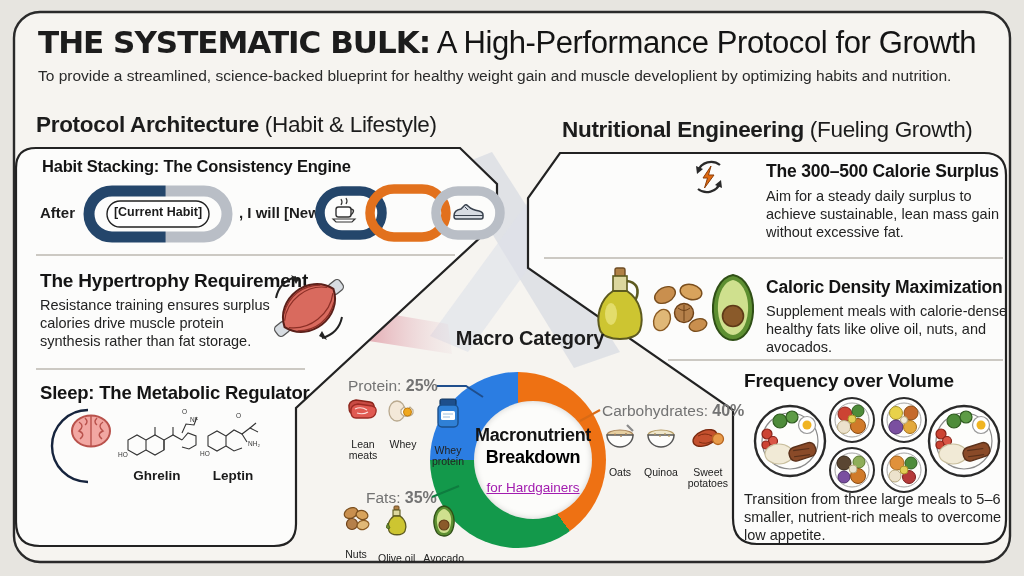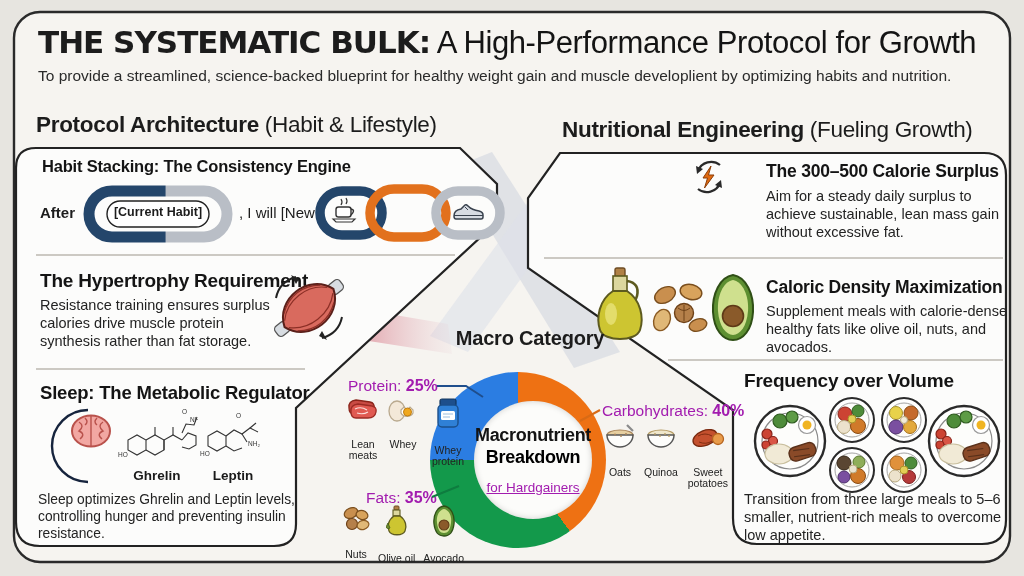--- a/index.html
+++ b/index.html
@@ -23,21 +23,21 @@
   .h-right{left:562px;top:117px;}
 
   .sec-title{font-weight:bold;font-size:19px;letter-spacing:-.2px;white-space:nowrap;color:#141414;}
   .body-txt{font-size:14.5px;line-height:1.24;color:#232323;}
 
   
   .hs-title{left:42px;top:157px;font-size:16.5px;}
   .chain-row{left:36px;top:182px;width:446px;height:64px;}
   .chain-after{left:4px;top:22px;font-weight:bold;font-size:15px;}
   .chain-current{left:70px;top:23px;width:104px;text-align:center;font-weight:bold;font-size:12.5px;white-space:nowrap;}
-  .chain-iwill{left:203px;top:22px;font-weight:normal;font-size:15px;white-space:nowrap;}
+  .chain-iwill{left:203px;top:22px;font-weight:bold;font-size:15px;white-space:nowrap;}
 
   .hyp-title{left:40px;top:270px;}
   .hyp-body{left:40px;top:297px;width:244px;}
   .sleep-title{left:40px;top:382px;font-size:18.5px;}
   .chem-label{font-weight:bold;font-size:13.5px;text-align:center;color:#1a1a1a;}
   .sleep-body{left:38px;top:491px;width:262px;font-size:13.8px;}
 
   
   .big-num{left:552px;top:176px;width:182px;text-align:center;
            font-family:"DejaVu Sans",sans-serif;font-weight:bold;font-size:44px;letter-spacing:-2px;color:#111;}
@@ -51,21 +51,21 @@
   
   .mc-head{left:405px;top:327px;width:250px;text-align:center;font-weight:bold;font-size:20px;letter-spacing:-.2px;}
   .mc-sub{left:405px;top:351px;width:250px;text-align:center;font-size:14.5px;color:#2a2a2a;}
   .donut{left:430px;top:372px;width:176px;height:176px;border-radius:50%;background:#ccc;}
   .donut-hole{position:absolute;left:44px;top:29px;width:118px;height:118px;border-radius:50%;
               background:#fcfcfa;box-shadow:inset 0 0 6px rgba(0,0,0,.18);
               display:flex;flex-direction:column;align-items:center;justify-content:center;}
   .dh1{font-weight:bold;font-size:18px;letter-spacing:-.3px;color:#141414;}
   .dh2{font-weight:bold;font-size:18px;letter-spacing:-.3px;color:#000000;margin-top:1px;}
   .dh3{font-size:13.5px;color:#a21caf;margin-top:12px;text-decoration:underline;}
-  .seg-label{font-size:15.5px;white-space:nowrap;color:#a21caf;}
+  .seg-label{font-size:15.5px;white-space:nowrap;color:#737373;}
   .seg-label b{font-size:16px;}
   .lbl-protein{left:348px;top:377px;}
   .lbl-carbs{left:602px;top:402px;}
   .lbl-fats{left:366px;top:489px;}
   .src-row{display:flex;gap:8px;align-items:flex-start;}
   .src-protein{left:346px;top:397px;}
   .src-carbs{left:604px;top:424px;}
   .src-fats{left:342px;top:505px;}
   .src-item{display:flex;flex-direction:column;align-items:center;}
   .src-cap{font-size:10.5px;line-height:1.08;text-align:center;color:#222;margin-top:16px;max-width:44px;}
@@ -193,21 +193,20 @@
         <path d="M8,38 v-10 l9,-5 l9,5 v10 l-9,5 z"></path>
         <path d="M26,28 l8,-6 l8,4 l8,-6 l8,4"></path>
         <path d="M42,26 l5,8 M50,20 l6,-5"></path>
         <path d="M26,38 l8,5 l8,-3"></path>
       </g>
       <text x="36" y="10" font-size="6.5" fill="#333">O</text>
       <text x="48" y="38" font-size="6.5" fill="#333">NH₂</text>
       <text x="0" y="48" font-size="6.5" fill="#333">HO</text>
     </svg>
     <div class="abs chem-label" style="left:204px;top:468px;width:58px">Leptin</div>
-    <div class="abs body-txt sleep-body">Sleep optimizes Ghrelin and Leptin levels, controlling hunger and preventing insulin resistance.</div>
 
     <svg class="abs" style="left:690px;top:158px" width="38" height="38" viewBox="0 0 38 38">
       <path d="M30,7 A14,14 0 0 0 8,13" fill="none" stroke="#2a2a2a" stroke-width="2.2"></path>
       <polygon points="6,8 7,16 13,11" fill="#2a2a2a"></polygon>
       <path d="M8,31 A14,14 0 0 0 30,25" fill="none" stroke="#2a2a2a" stroke-width="2.2"></path>
       <polygon points="32,30 31,22 25,27" fill="#2a2a2a"></polygon>
       <polygon points="21,8 13,20 17.5,20 14.5,30 24,17 18.5,17" fill="#e06a10" stroke="#8a3d08" stroke-width="1"></polygon>
     </svg>
     <div class="abs sec-title sur-title">The 300–500 Calorie Surplus</div>
     <div class="abs body-txt sur-body">Aim for a steady daily surplus to achieve sustainable, lean mass gain without excessive fat.</div>

